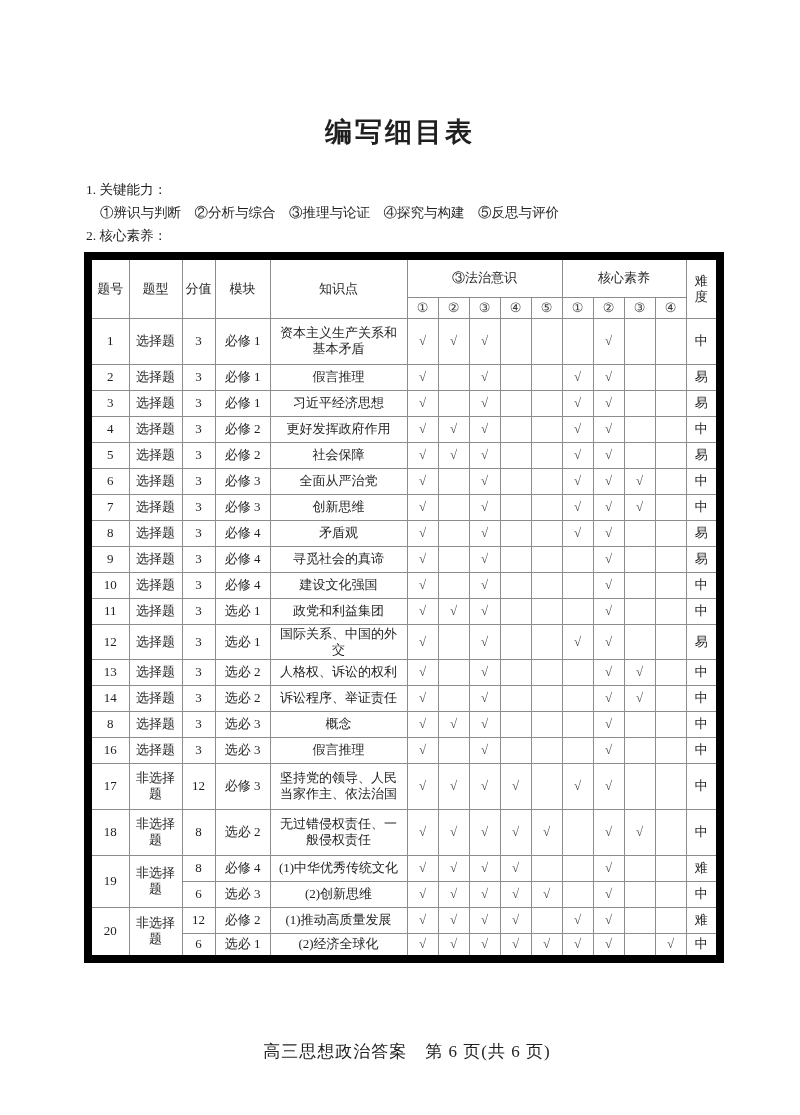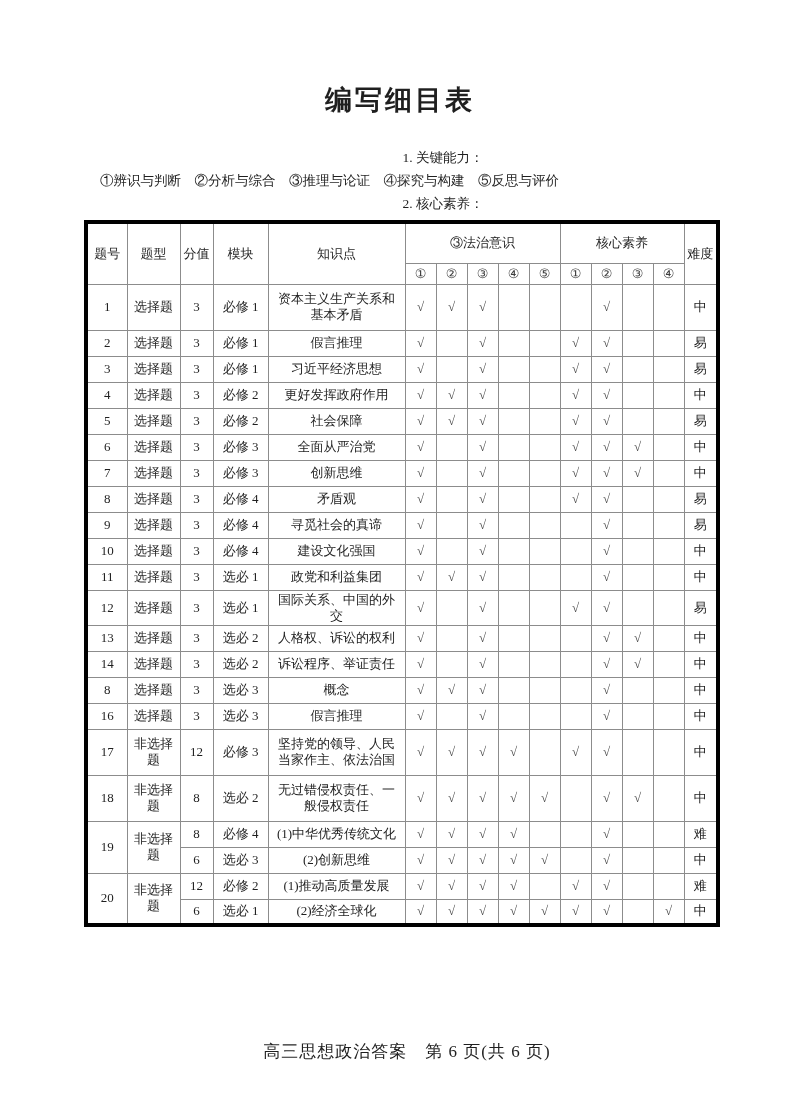--- a/index.html
+++ b/index.html
@@ -7,52 +7,52 @@
     position: relative;
     width: 800px;
     height: 1115px;
     background: #ffffff;
     color: #1f1f1f;
     font-family: "Liberation Serif", serif;
     overflow: hidden;
   }
   .doc-title {
     margin: 0;
-    padding-top: 84px;
+    padding-top: 116px;
     text-align: center;
     font-size: 27px;
     font-weight: bold;
     letter-spacing: 3px;
     line-height: 32px;
     font-family: "Liberation Sans", sans-serif;
   }
   .notes {
     margin: 30px 0 0 86px;
     font-size: 13.5px;
     line-height: 23px;
   }
-  .note-heading { white-space: pre; text-align: center; }
+  .note-heading { white-space: pre; }
   .note-items { padding-left: 14px; white-space: pre; }
   .spec-table {
     margin: 5px 0 0 84px;
     border-collapse: collapse;
     table-layout: fixed;
     width: 632px;
     font-size: 13px;
   }
   .spec-table th, .spec-table td {
     border: 1px solid #8c8c8c;
     text-align: center;
     vertical-align: middle;
     padding: 1px 2px;
     font-weight: normal;
     overflow: hidden;
     line-height: 16px;
   }
-  .spec-table { border: 4px solid #000000; }
+  .spec-table { border: 8px solid #000000; }
   .spec-table thead tr.hdr-top { height: 41px; }
   .spec-table thead tr.hdr-sub { height: 21px; }
   .spec-table tbody tr { height: 26px; }
   .spec-table tbody tr.tall { height: 46px; }
   .spec-table td.kp {
     text-align: center;
     padding: 1px 4px;
   }
   .spec-table td.chk { color: #4c4c4c; font-size: 13px; }
   .circ { font-size: 13px; color: #3d3d3d; }

